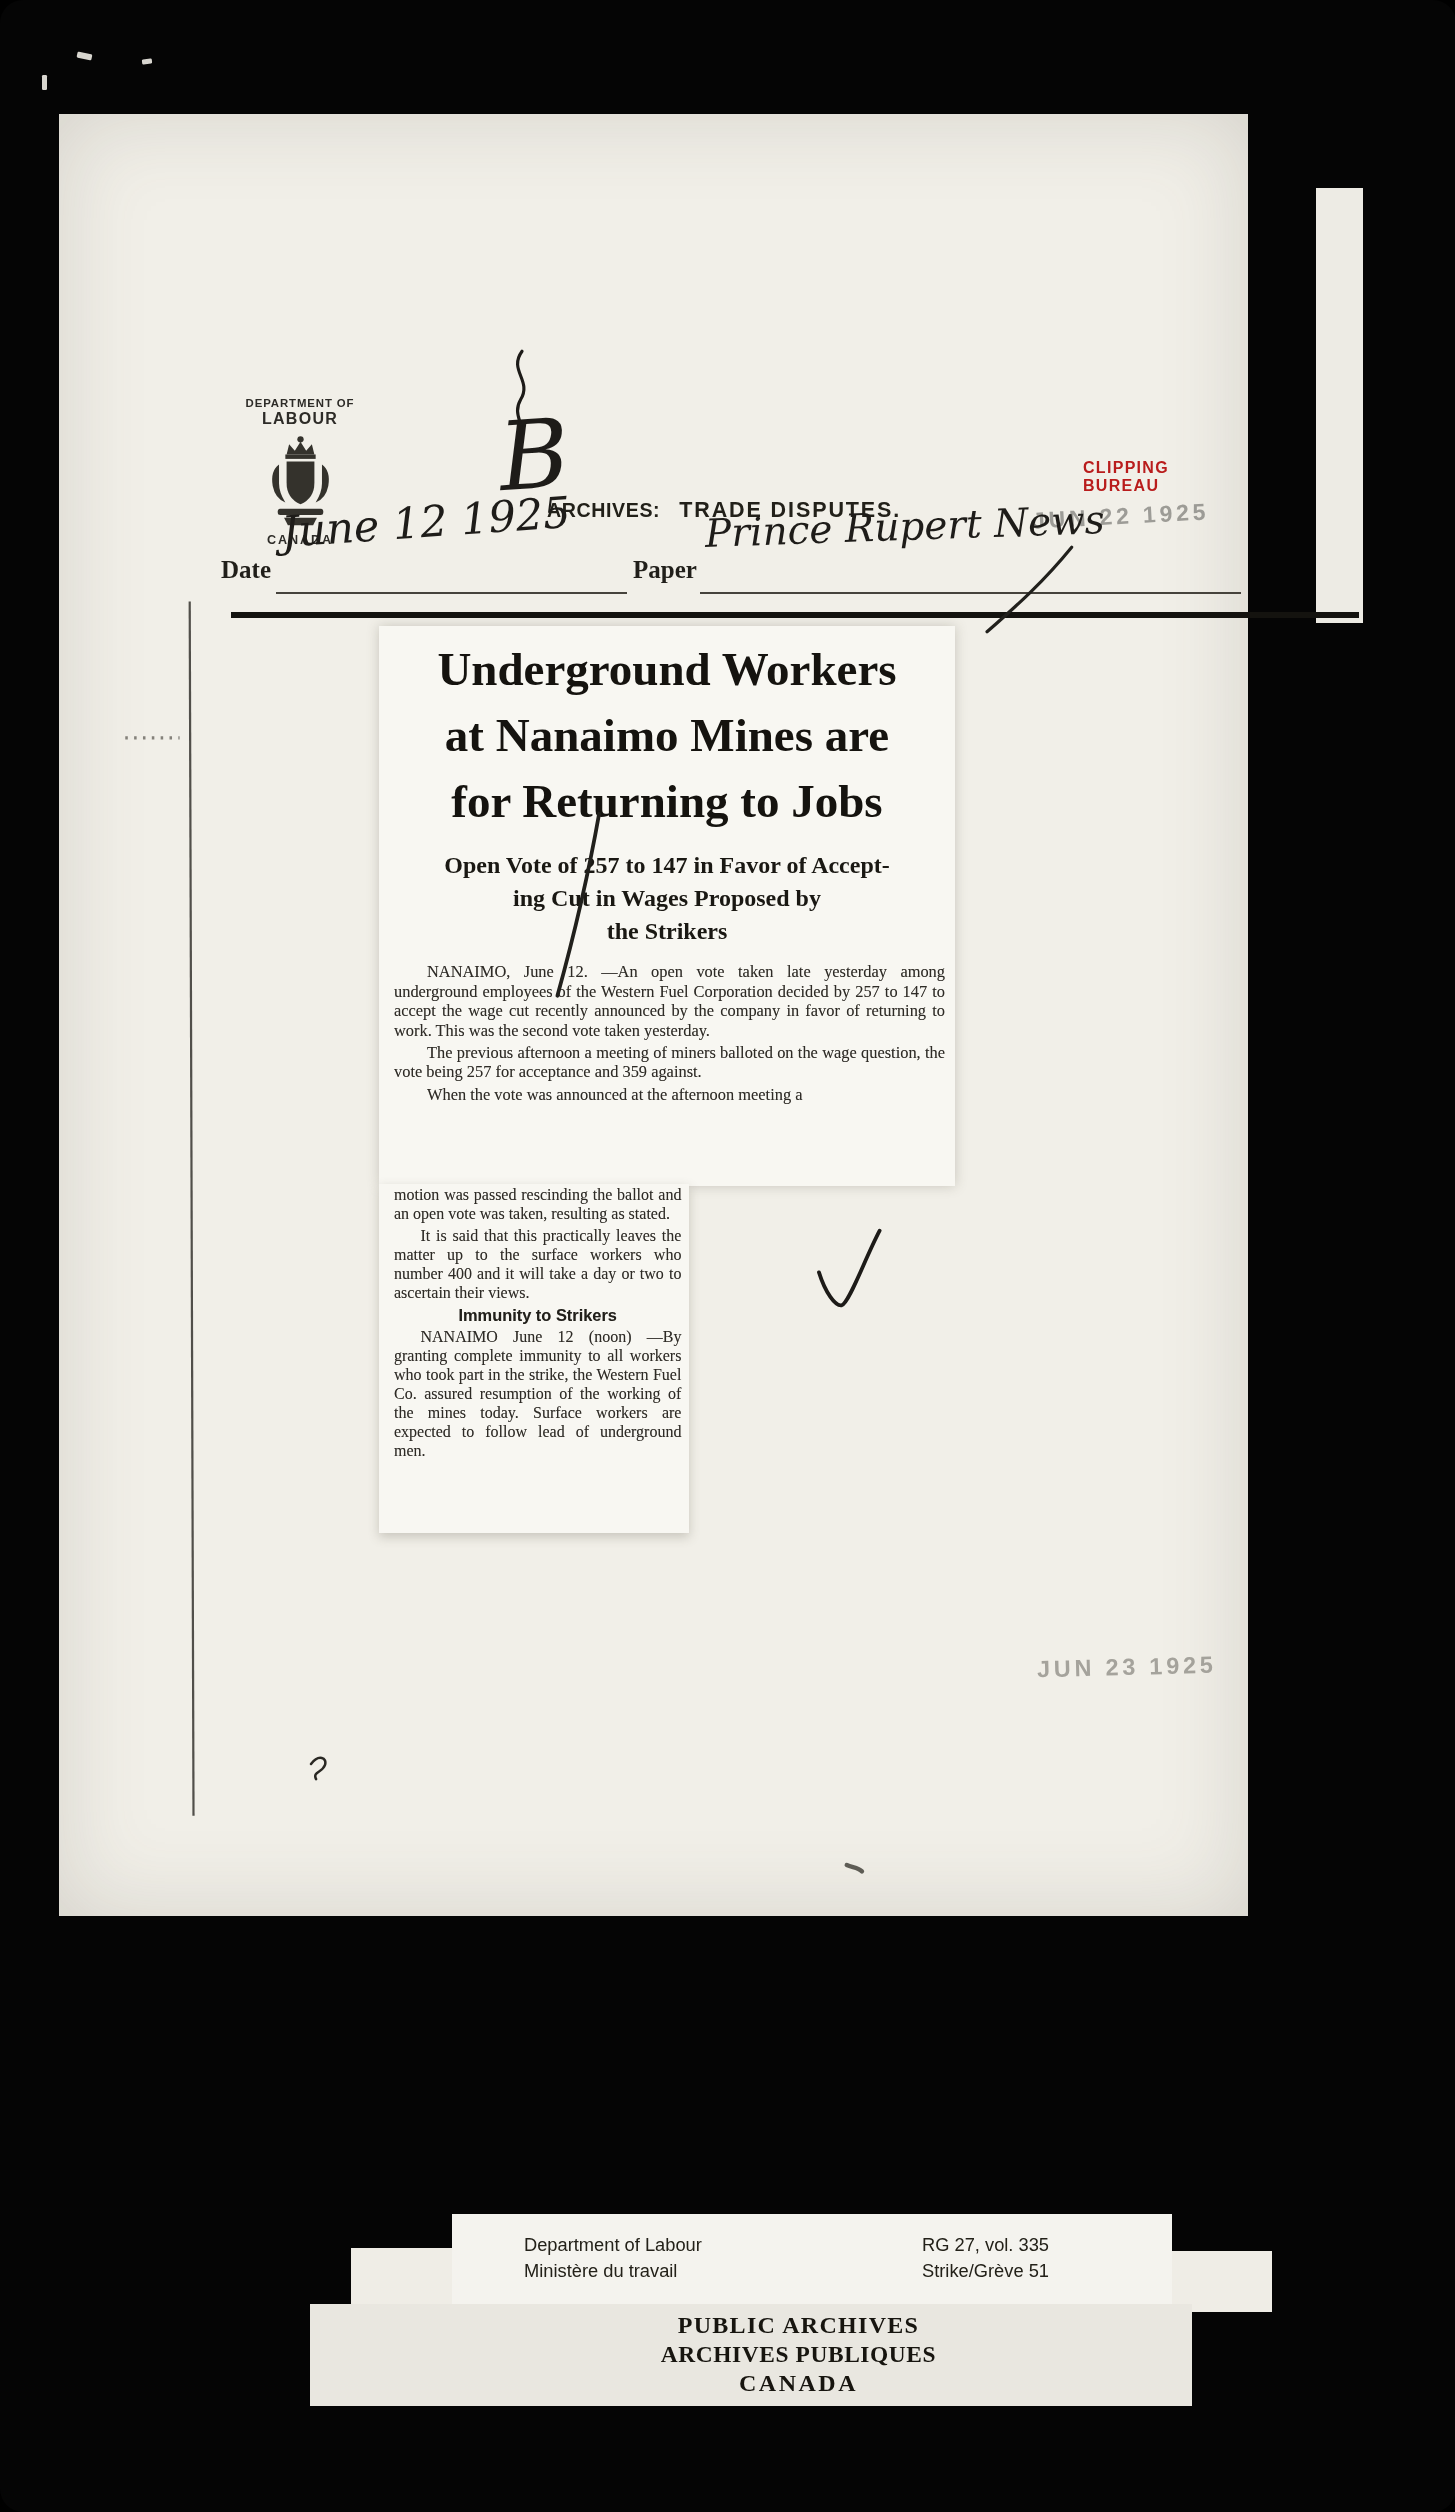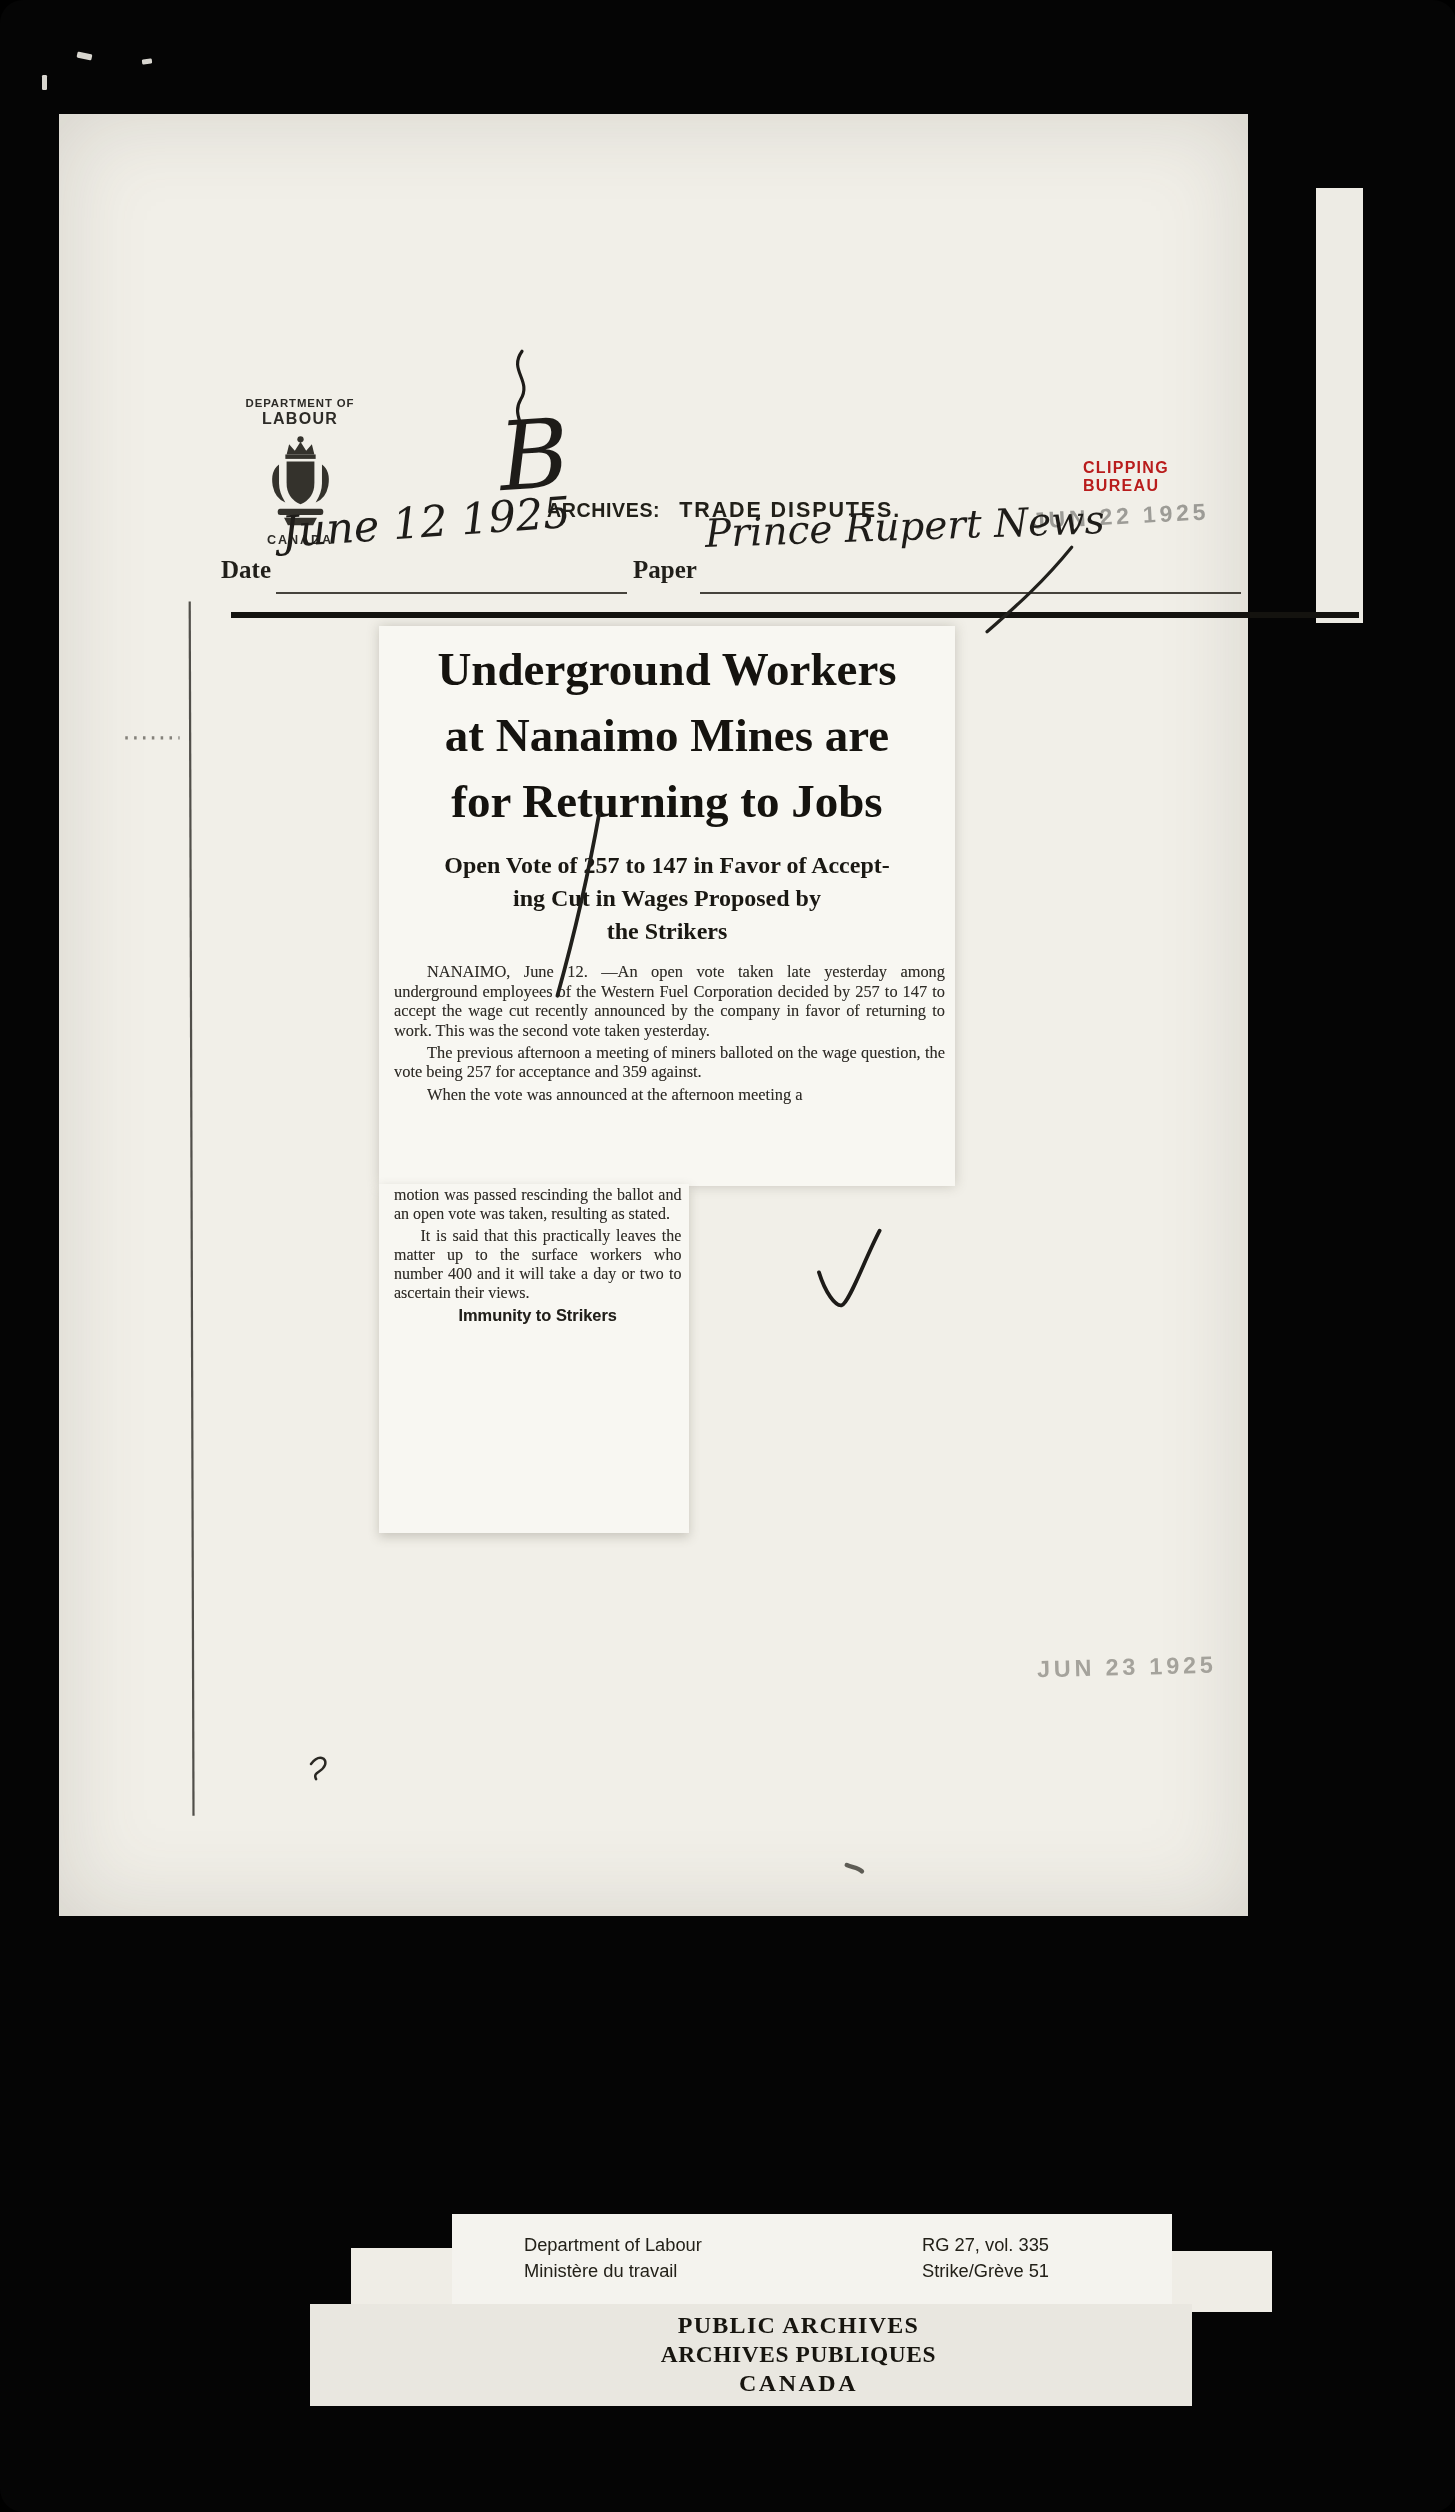--- a/index.html
+++ b/index.html
@@ -138,20 +138,21 @@
         <p class="indent">The previous afternoon a meeting of miners balloted on the wage question, the vote being 257 for acceptance and 359 against.</p>
         <p class="indent">When the vote was announced at the afternoon meeting a</p>
       </div>
     </div>
 
     <div class="clip-narrow">
       <div class="narrowtext">
         <p>motion was passed rescinding the ballot and an open vote was taken, resulting as stated.</p>
         <p class="indent">It is said that this practically leaves the matter up to the surface workers who number 400 and it will take a day or two to ascertain their views.</p>
         <div class="immunity">Immunity to Strikers</div>
+        <p class="indent">NANAIMO June 12 (noon) —By granting complete immunity to all workers who took part in the strike, the Western Fuel Co. assured resumption of the working of the mines today. Surface workers are expected to follow lead of underground men.</p>
       </div>
     </div>
 
     <div class="stamp stamp-bottom">JUN 23 1925</div>
   </div>
 
   <div class="thick-rule"></div>
 
   <svg class="artifacts" width="1456" height="2512" viewBox="0 0 2304 3976" fill="none">
 

